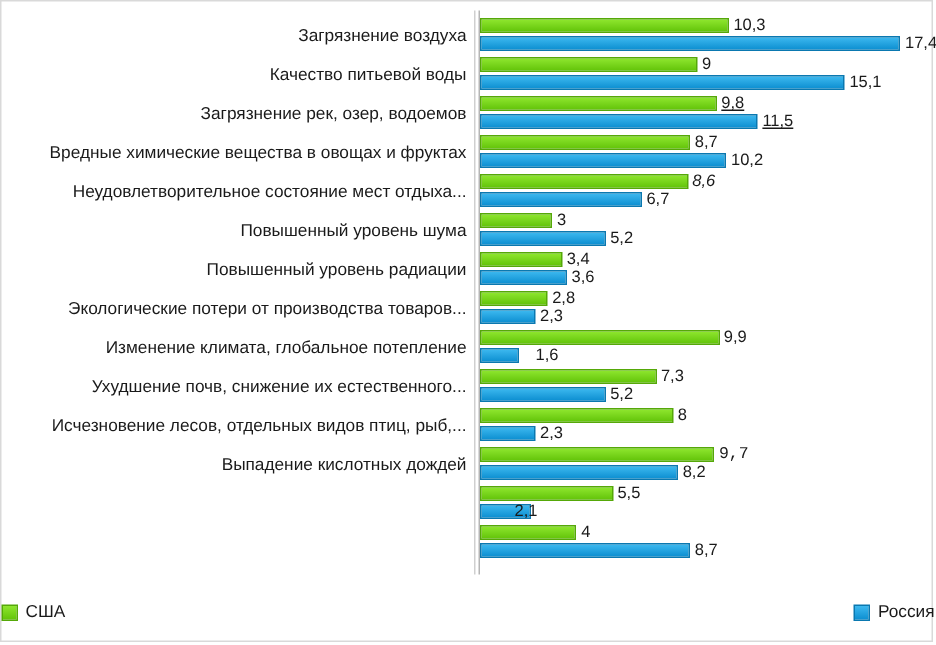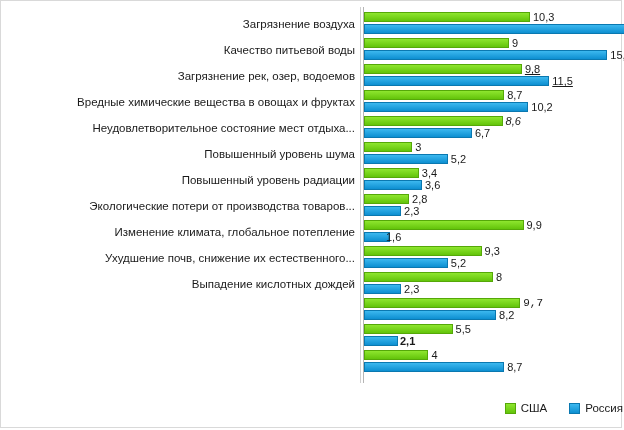--- a/index.html
+++ b/index.html
@@ -20,21 +20,20 @@
     box-sizing: border-box;
     border: 1px solid #d9d9d9;
     background: #ffffff;
   }
   #plot-wrap {
     position: absolute;
     left: 0;
     top: 0;
     width: 502px;
     height: 392px;
-    margin-left: 44px;
   }
   
   .cat-col {
     position: absolute;
     left: 4px;
     top: 10px;
     width: 310px;
   }
   .cat-label {
     height: 26px;
@@ -106,21 +105,21 @@
   .val.usa { top: 0px; }
   .val.rus { top: 12px; }
   
   #legend {
     position: absolute;
     left: 0;
     top: 396px;
     width: 622px;
     height: 22px;
     display: flex;
-    justify-content: flex-end;
+    justify-content: space-between;
     align-items: center;
     gap: 22px;
   }
   .legend-item {
     display: flex;
     align-items: center;
     gap: 5px;
     font-size: 11.5px;
     color: #1a1a1a;
   }
@@ -151,20 +150,21 @@
       <div class="cat-label">Загрязнение воздуха</div>
       <div class="cat-label">Качество питьевой  воды</div>
       <div class="cat-label">Загрязнение рек, озер, водоемов</div>
       <div class="cat-label">Вредные  химические  вещества  в овощах и фруктах</div>
       <div class="cat-label">Неудовлетворительное   состояние мест отдыха...</div>
       <div class="cat-label">Повышенный уровень шума</div>
       <div class="cat-label">Повышенный уровень радиации</div>
       <div class="cat-label">Экологические  потери от производства товаров...</div>
       <div class="cat-label">Изменение  климата, глобальное потепление</div>
       <div class="cat-label">Ухудшение  почв, снижение их естественного...</div>
+      <div class="cat-label">Исчезновение  лесов, отдельных видов птиц, рыб,...</div>
       <div class="cat-label">Выпадение  кислотных дождей</div>
     </div>
 
     <div class="axis-line"></div>
 
     <div class="bars-col">
       <div class="bar-group">
         <div class="bar usa" style="width: 165.944px;"></div>
         <div class="val usa" style="left: 168.944px;">10,3</div>
         <div class="bar rus" style="width: 280.333px;"></div>
@@ -209,45 +209,45 @@
       <div class="bar-group">
         <div class="bar usa" style="width: 45.1111px;"></div>
         <div class="val usa" style="left: 48.1111px;">2,8</div>
         <div class="bar rus" style="width: 37.0556px;"></div>
         <div class="val rus" style="left: 40.0556px;">2,3</div>
       </div>
       <div class="bar-group">
         <div class="bar usa" style="width: 159.5px;"></div>
         <div class="val usa" style="left: 162.5px;">9,9</div>
         <div class="bar rus" style="width: 25.7778px;"></div>
-        <div class="val rus" style="left: 22px; text-align: center;">1,6</div>
+        <div class="val rus" style="left: 37px; text-align: center;">1,6</div>
       </div>
       <div class="bar-group">
         <div class="bar usa" style="width: 117.611px;"></div>
-        <div class="val usa" style="left: 120.611px;">9,3</div>
+        <div class="val usa" style="left: 120.611px;">7,3</div>
         <div class="bar rus" style="width: 83.7778px;"></div>
         <div class="val rus" style="left: 86.7778px;">5,2</div>
       </div>
       <div class="bar-group">
         <div class="bar usa" style="width: 128.889px;"></div>
         <div class="val usa" style="left: 131.889px;">8</div>
         <div class="bar rus" style="width: 37.0556px;"></div>
         <div class="val rus" style="left: 40.0556px;">2,3</div>
       </div>
       <div class="bar-group">
         <div class="bar usa" style="width: 156.278px;"></div>
         <div class="val usa" style="left: 159.278px; font-family: Liberation Mono, monospace;">9,7</div>
         <div class="bar rus" style="width: 132.111px;"></div>
         <div class="val rus" style="left: 135.111px;">8,2</div>
       </div>
       <div class="bar-group">
         <div class="bar usa" style="width: 88.6111px;"></div>
         <div class="val usa" style="left: 91.6111px;">5,5</div>
         <div class="bar rus" style="width: 33.8333px;"></div>
-        <div class="val rus" style="left: 36px; font-weight: bold;">2,1</div>
+        <div class="val rus" style="left: 23px;">2,1</div>
       </div>
       <div class="bar-group">
         <div class="bar usa" style="width: 64.4444px;"></div>
         <div class="val usa" style="left: 67.4444px;">4</div>
         <div class="bar rus" style="width: 140.167px;"></div>
         <div class="val rus" style="left: 143.167px;">8,7</div>
       </div>
     </div>
 
   </div>

